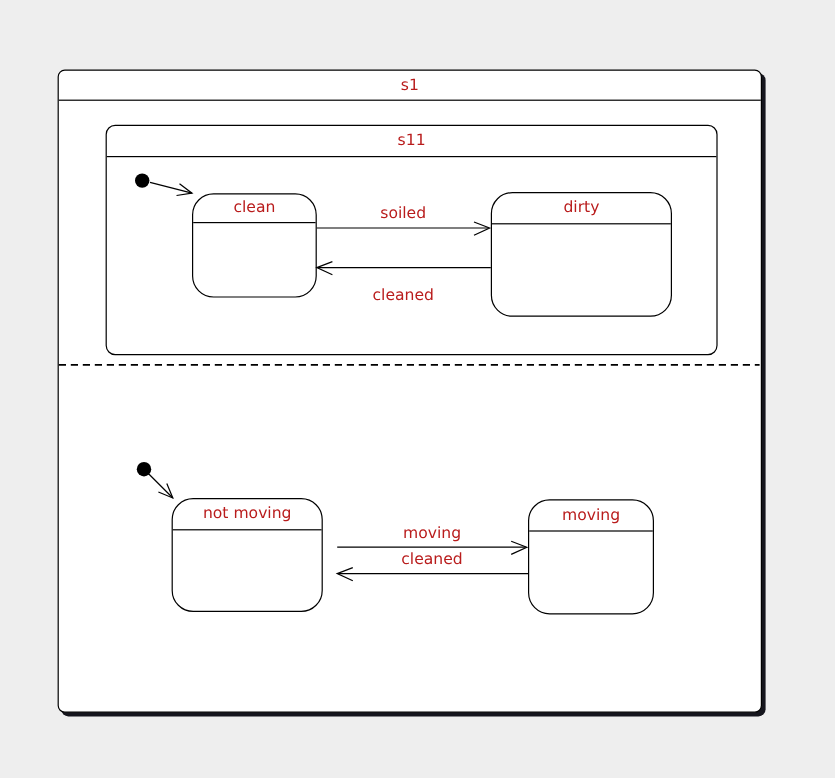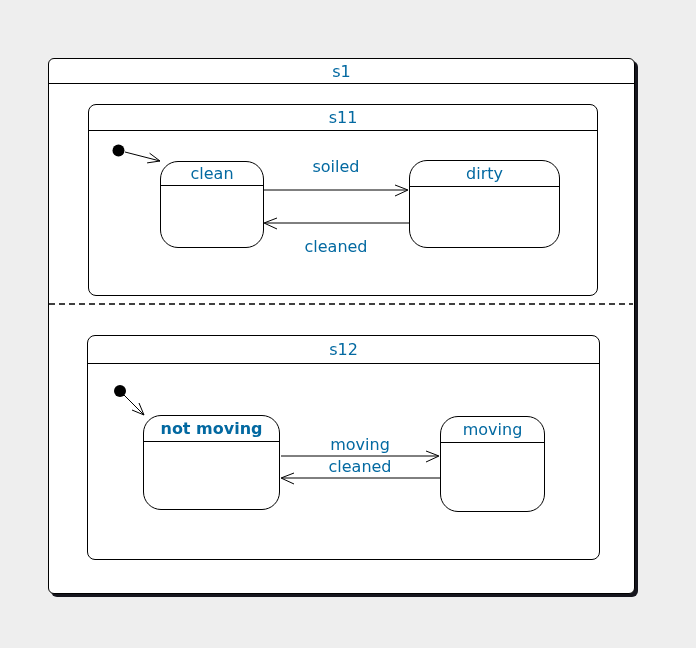--- a/index.html
+++ b/index.html
@@ -7,22 +7,22 @@
     padding: 0;
     background: #eeeeee;
     font-family: "DejaVu Sans", "Liberation Sans", sans-serif;
   }
   .canvas {
     position: relative;
     width: 696px;
     height: 648px;
     background: #eeeeee;
     overflow: hidden;
-    color: #0369a1;
-    font-size: 16px;
+    color: #b91c1c;
+    font-size: 13px;
   }
   .box {
     position: absolute;
     background: #ffffff;
     border: 1px solid #000000;
     box-sizing: border-box;
   }
   .composite {
     border-radius: 6px;
     box-shadow: 3px 3px 0 #15151d;
@@ -62,33 +62,30 @@
 <div class="canvas">
 
   <div class="box composite" style="left:48px; top:58px; width:587px; height:536px;">
     <div class="title" style="height:25px;">s1</div>
   </div>
 
   <div class="box region" style="left:88px; top:104px; width:510px; height:192px;">
     <div class="title" style="height:26px;">s11</div>
   </div>
 
-  <div class="box region" style="left:87px; top:335px; width:513px; height:225px;">
-    <div class="title" style="height:28px;">s12</div>
-  </div>
 
   <div class="box state" style="left:160px; top:161px; width:104px; height:87px;">
     <div class="title" style="height:24px;">clean</div>
   </div>
 
-  <div class="box state" style="left:409px; top:160px; width:151px; height:88px;">
+  <div class="box state" style="left:409px; top:160px; width:151px; height:104px;">
     <div class="title" style="height:26px;">dirty</div>
   </div>
 
-  <div class="box state" style="left:143px; top:415px; width:137px; height:95px;font-weight:bold;">
+  <div class="box state" style="left:143px; top:415px; width:126px; height:95px;">
     <div class="title" style="height:26px;">not moving</div>
   </div>
 
   <div class="box state" style="left:440px; top:416px; width:105px; height:96px;">
     <div class="title" style="height:26px;">moving</div>
   </div>
 
   <svg class="overlay" width="696" height="648" viewBox="0 0 696 648">
 
     <line x1="49" y1="304" x2="633" y2="304" stroke="#000" stroke-width="1.4" stroke-dasharray="6,4"></line>
@@ -107,18 +104,18 @@
     <line x1="124" y1="395" x2="144" y2="415" stroke="#000" stroke-width="1"></line>
     <polyline points="132,410 144,415 139,403" fill="none" stroke="#000" stroke-width="1"></polyline>
 
     <line x1="281" y1="456" x2="438" y2="456" stroke="#000" stroke-width="1"></line>
     <polyline points="426,451 439,456 426,462" fill="none" stroke="#000" stroke-width="1"></polyline>
 
     <line x1="440" y1="478" x2="282" y2="478" stroke="#000" stroke-width="1"></line>
     <polyline points="294,473 281,478 294,484" fill="none" stroke="#000" stroke-width="1"></polyline>
   </svg>
 
-  <div class="tlabel" style="left:336px; top:160px;">soiled</div>
+  <div class="tlabel" style="left:336px; top:172px;">soiled</div>
   <div class="tlabel" style="left:336px; top:204px;margin-top:36px;">cleaned</div>
   <div class="tlabel" style="left:360px; top:438px;">moving</div>
   <div class="tlabel" style="left:360px; top:460px;">cleaned</div>
 
 </div>
 
 </body></html>

